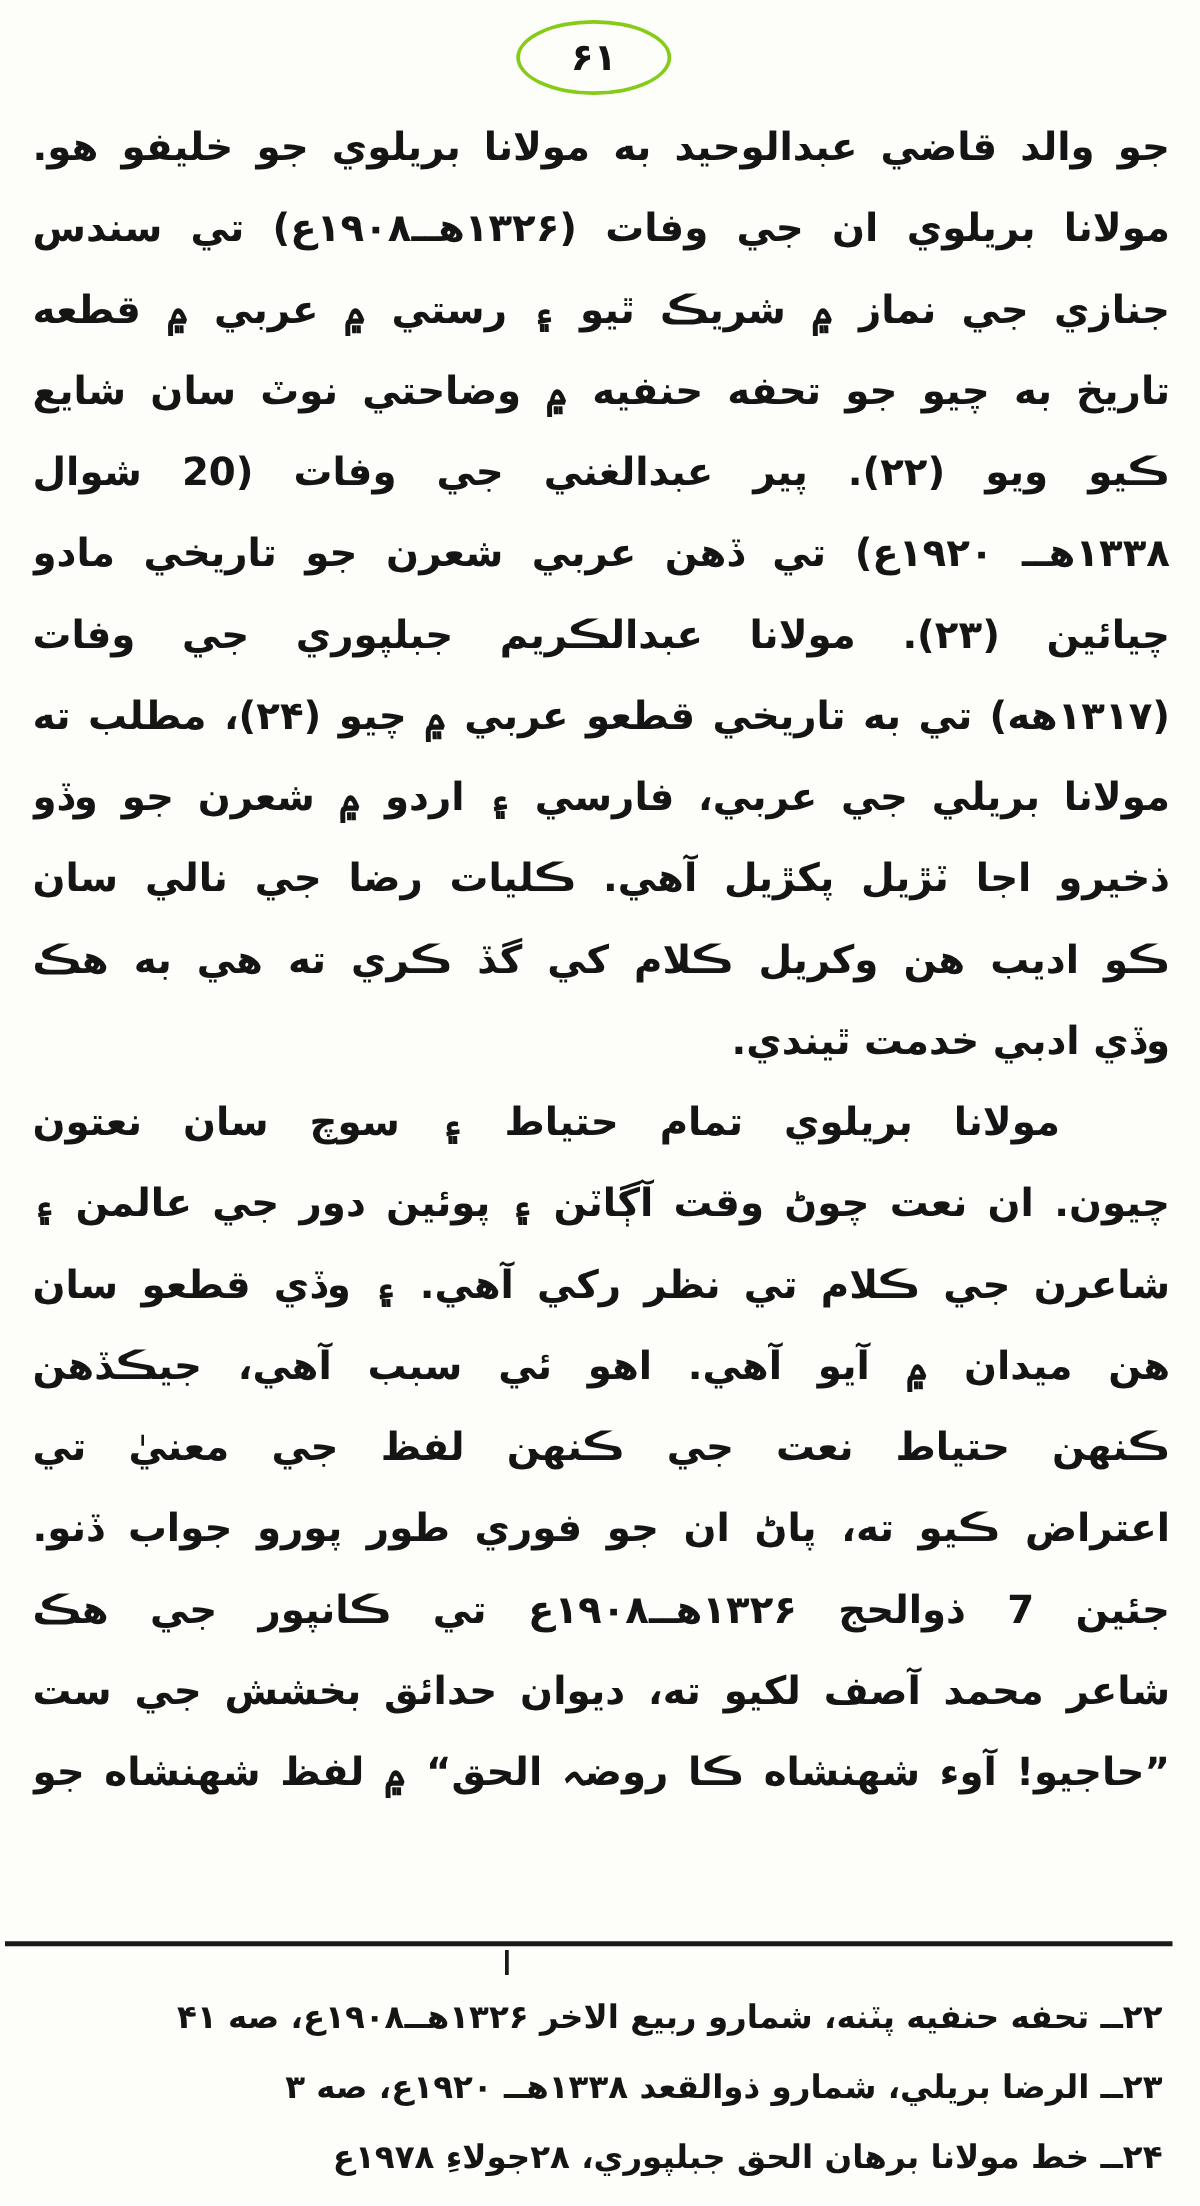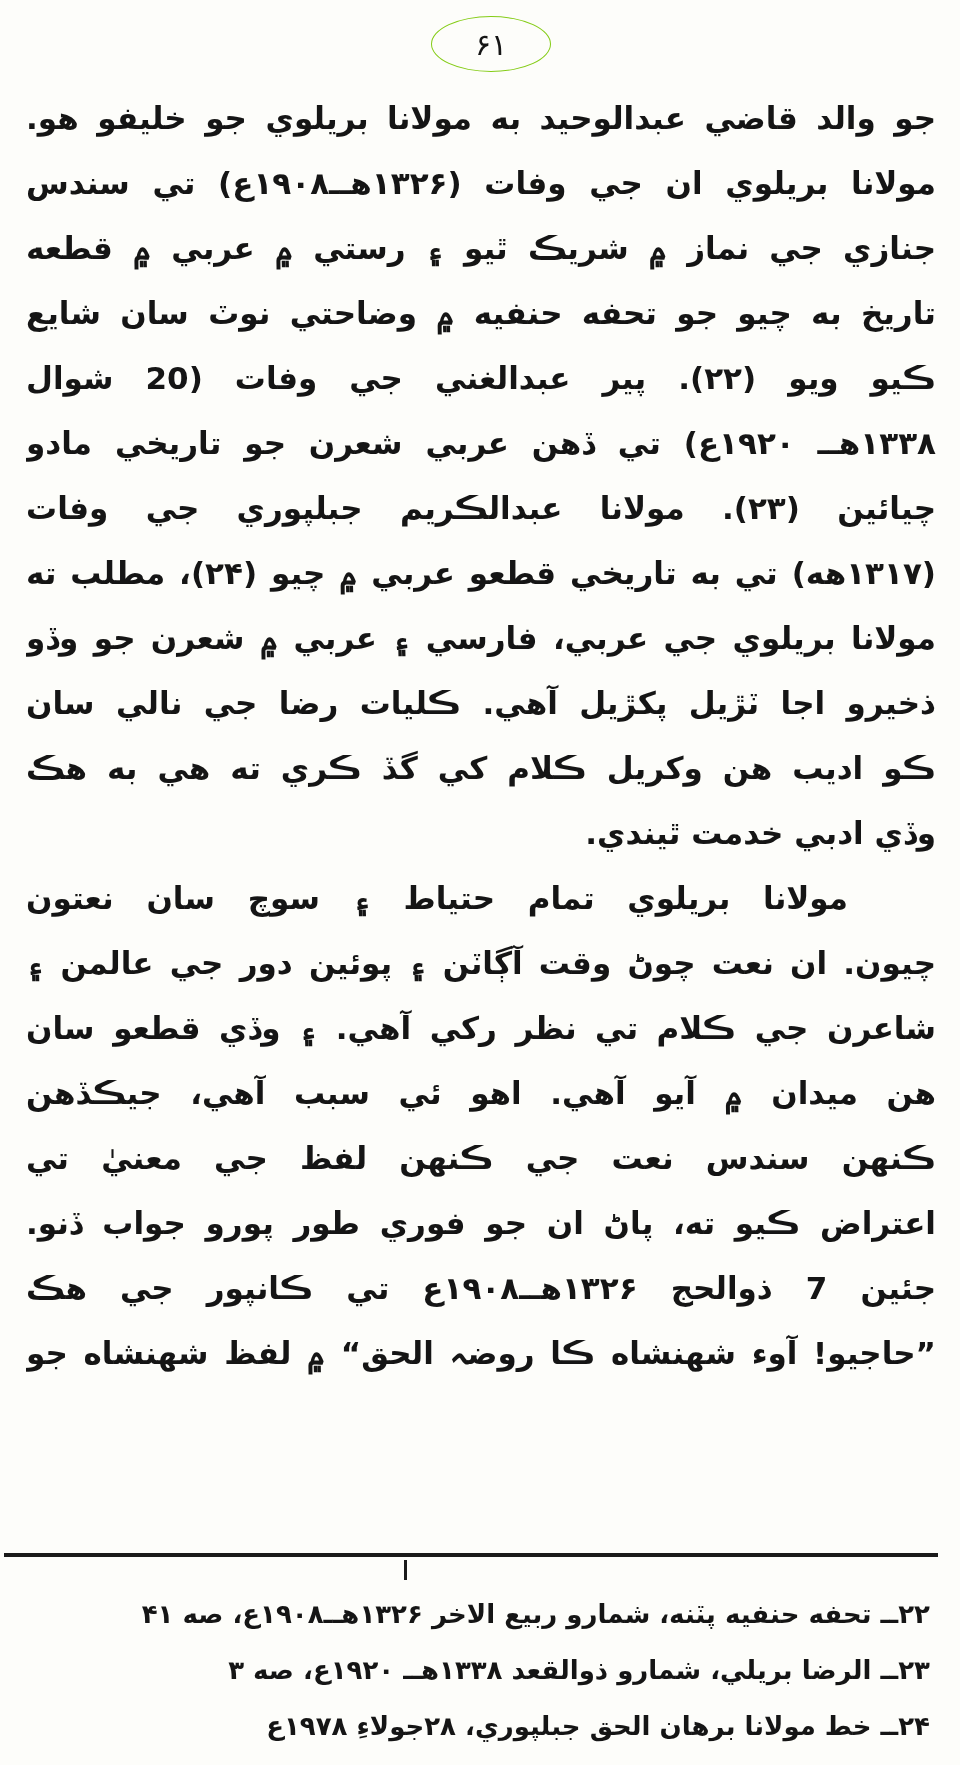--- a/index.html
+++ b/index.html
@@ -8,26 +8,26 @@
     width:960px;height:1765px;
     margin:0 auto;
     background:#fdfdfa;
     font-family:"DejaVu Sans",sans-serif;
     color:#151515;
     direction:rtl;
     overflow:hidden;
   }
   .oval{
     position:absolute;
-    left:431px;top:16px;
+    left:413px;top:16px;
     width:118px;height:54px;
-    border:1px solid #84cc16;
+    border:3px solid #84cc16;
     border-radius:50%;
     display:flex;align-items:center;justify-content:center;
-    font-size:30px;font-weight:400;
+    font-size:30px;font-weight:700;
   }
   .body-text{
     position:absolute;
     top:86px;right:24px;left:26px;
   }
   .line{
     height:65px;
     line-height:65px;
     font-size:31px;
     font-weight:700;
@@ -78,31 +78,32 @@
 
   <div class="body-text">
     <div class="line j">جو والد قاضي عبدالوحيد به مولانا بريلوي جو خليفو هو.</div>
     <div class="line j">مولانا بريلوي ان جي وفات (۱۳۲۶هــ۱۹۰۸ع) تي سندس</div>
     <div class="line j">جنازي جي نماز ۾ شريڪ ٿيو ۽ رستي ۾ عربي ۾ قطعه</div>
     <div class="line j">تاريخ به چيو جو تحفه حنفيه ۾ وضاحتي نوٽ سان شايع</div>
     <div class="line j">ڪيو ويو (۲۲). پير عبدالغني جي وفات (20 شوال</div>
     <div class="line j">۱۳۳۸هــ ۱۹۲۰ع) تي ڏهن عربي شعرن جو تاريخي مادو</div>
     <div class="line j">چيائين (۲۳). مولانا عبدالڪريم جبلپوري جي وفات</div>
     <div class="line j">(۱۳۱۷هه) تي به تاريخي قطعو عربي ۾ چيو (۲۴)، مطلب ته</div>
-    <div class="line j">مولانا بريلوي جي عربي، فارسي ۽ عربي ۾ شعرن جو وڏو</div>
+    <div class="line j">مولانا بريلي جي عربي، فارسي ۽ اردو ۾ شعرن جو وڏو</div>
     <div class="line j">ذخيرو اجا ٽڙيل پکڙيل آهي. ڪليات رضا جي نالي سان</div>
     <div class="line j">ڪو اديب هن وکريل ڪلام کي گڏ ڪري ته هي به هڪ</div>
     <div class="line end">وڏي ادبي خدمت ٿيندي.</div>
     <div class="line j indent">مولانا بريلوي تمام حتياط ۽ سوچ سان نعتون</div>
     <div class="line j">چيون. ان نعت چوڻ وقت آڳاٽن ۽ پوئين دور جي عالمن ۽</div>
     <div class="line j">شاعرن جي ڪلام تي نظر رکي آهي. ۽ وڏي قطعو سان</div>
     <div class="line j">هن ميدان ۾ آيو آهي. اهو ئي سبب آهي، جيڪڏهن</div>
-    <div class="line j">ڪنهن سندس نعت جي ڪنهن لفظ جي معنيٰ تي</div>
+    <div class="line j">ڪنهن حتياط نعت جي ڪنهن لفظ جي معنيٰ تي</div>
     <div class="line j">اعتراض ڪيو ته، پاڻ ان جو فوري طور پورو جواب ڏنو.</div>
     <div class="line j">جئين 7 ذوالحج ۱۳۲۶هــ۱۹۰۸ع تي ڪانپور جي هڪ</div>
+    <div class="line j">شاعر محمد آصف لکيو ته، ديوان حدائق بخشش جي ست</div>
     <div class="line j">”حاجيو! آوء شهنشاه ڪا روضہ الحق“ ۾ لفظ شهنشاه جو</div>
   </div>
 
   <div class="rule"></div>
   <div class="rule-tick"></div>
 
   <div class="footnotes">
     <div class="fline">۲۲ــ تحفه حنفيه پٽنه، شمارو ربيع الاخر ۱۳۲۶هــ۱۹۰۸ع، صه ۴۱</div>
     <div class="fline">۲۳ــ الرضا بريلي، شمارو ذوالقعد ۱۳۳۸هــ ۱۹۲۰ع، صه ۳</div>
     <div class="fline">۲۴ــ خط مولانا برهان الحق جبلپوري، ۲۸جولاءِ ۱۹۷۸ع</div>

